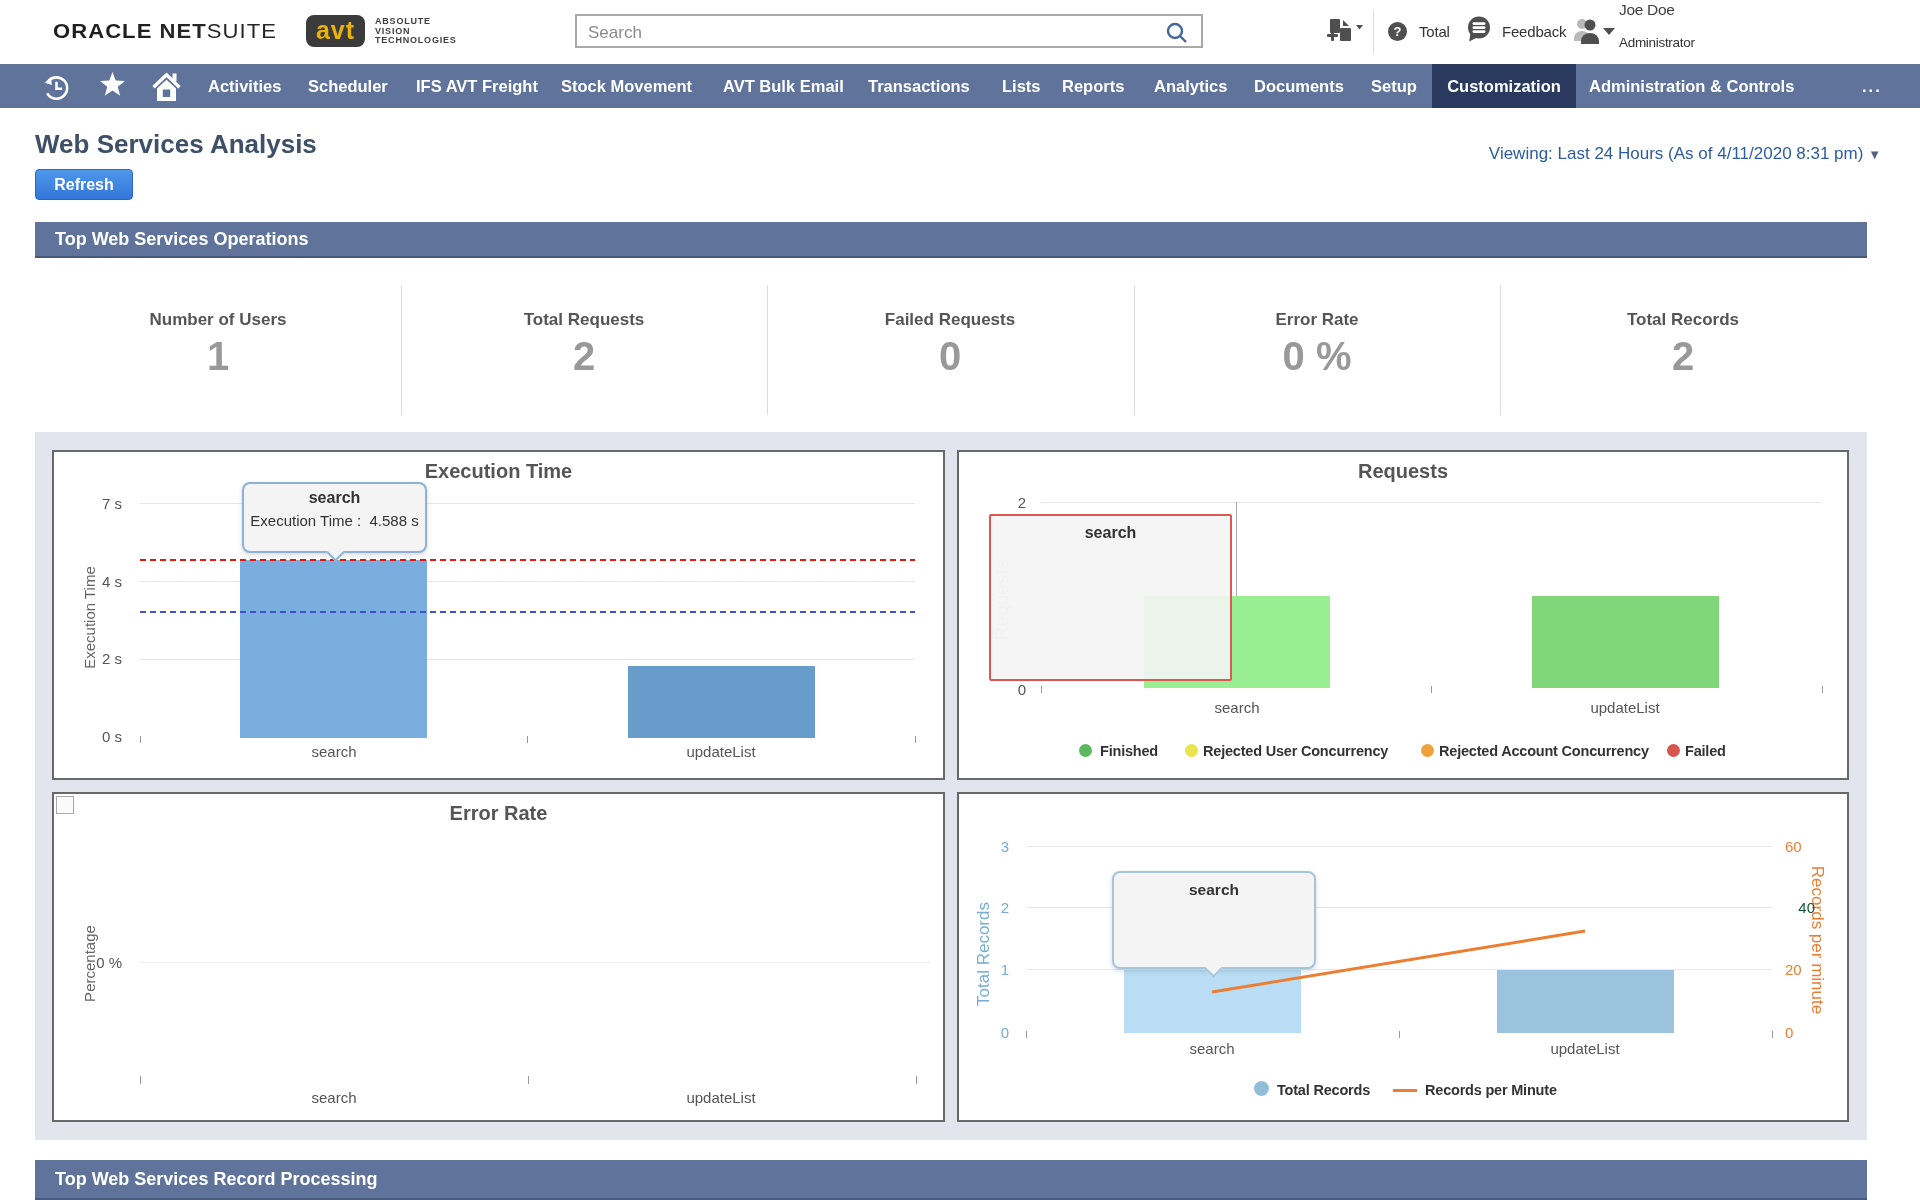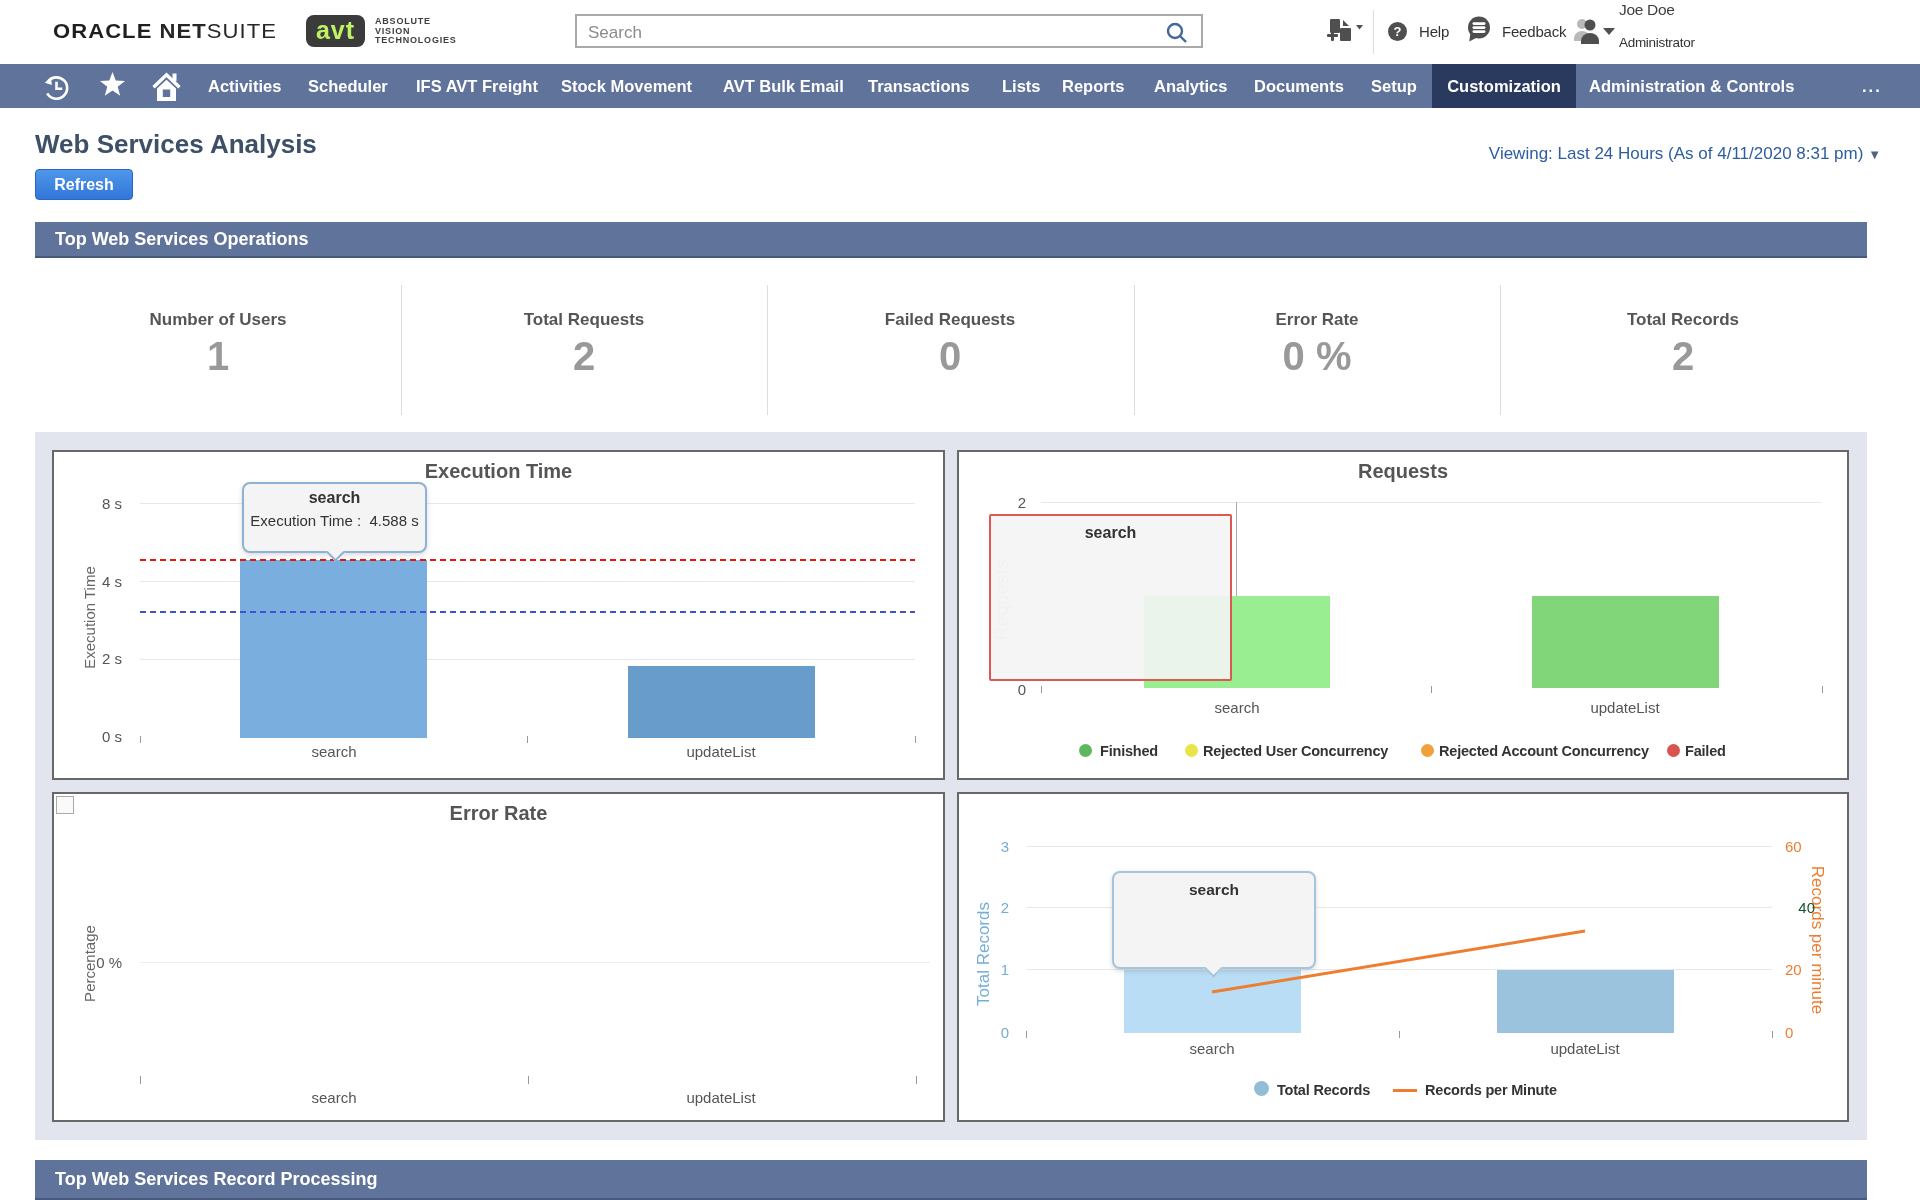--- a/index.html
+++ b/index.html
@@ -6,21 +6,21 @@
 * { margin:0; padding:0; box-sizing:border-box; }
 html,body { width:1920px; height:1200px; overflow:hidden; }
 body { font-family:"Liberation Sans",sans-serif; background:#fff; position:relative; }
 
 
 .hdr { position:absolute; left:0; top:0; width:1920px; height:64px; background:#fff;border-radius:31px; }
 .oracle { position:absolute; left:53px; top:19px; font-size:21px; font-weight:bold; color:#1f1f1f; letter-spacing:1px; transform:scaleX(1.05); transform-origin:left center; white-space:nowrap; }
 .oracle .ns1 { font-weight:bold; color:#262626; }
 .oracle .ns2 { font-weight:normal; color:#262626; }
 .avtbox { position:absolute; left:306px; top:15px; width:59px; height:32px; background:#3b3b3c; border-radius:8px; text-align:center; }
-.avtbox span { color:#bef264; font-size:25px; font-weight:bold; line-height:30px; letter-spacing:1px; }
+.avtbox span { color:#eab308; font-size:25px; font-weight:bold; line-height:30px; letter-spacing:1px; }
 .avttxt { position:absolute; left:375px; top:17px; font-size:9px; font-weight:bold; color:#404040; letter-spacing:0.8px; line-height:9.6px; }
 .searchbox { position:absolute; left:575px; top:14px; width:628px; height:34px; border:2px solid #a9a9a9; background:#fff; }
 .searchbox .ph { position:absolute; left:11px; top:7px; font-size:17px; color:#8b8b8b; }
 .hicon { position:absolute; top:0; }
 .htext { position:absolute; font-size:15px; color:#333; top:23px; letter-spacing:-0.2px; }
 
 
 .nav { position:absolute; left:0; top:64px; width:1920px; height:44px; background:#60739b; }
 .nav .item { position:absolute; top:0; height:44px; line-height:44px; color:#fff; font-size:16.5px; font-weight:bold; white-space:nowrap; }
 .nav .active { background:#2a3a5e; }
@@ -75,21 +75,21 @@
     <rect x="13" y="10" width="11" height="13" rx="1"></rect>
     <rect x="0" y="16" width="11" height="3" rx="1"></rect>
     <rect x="4" y="12" width="3" height="11" rx="1"></rect>
     <path d="M29 7 L36 7 L32.5 11.5 Z"></path>
   </svg>
   <div style="position:absolute;left:1373px;top:10px;width:1px;height:44px;background:#ddd"></div>
   <svg class="hicon" style="left:1388px;top:22px" width="19" height="19" viewBox="0 0 19 19">
       <circle cx="9.5" cy="9.5" r="9.5" fill="#4f4f4f"></circle>
       <text x="9.5" y="14" font-size="13" font-weight="bold" fill="#fff" text-anchor="middle" font-family="Liberation Sans">?</text>
     </svg>
-  <div class="htext" style="left:1419px">Help</div>
+  <div class="htext" style="left:1419px">Total</div>
   <svg class="hicon" style="left:1467px;top:16px" width="24" height="26" viewBox="0 0 24 26">
     <circle cx="12" cy="11.5" r="11" fill="#4f4f4f"></circle>
     <path d="M3.5 17 L2.2 25.5 L12 20.5 Z" fill="#4f4f4f"></path>
     <rect x="5.5" y="6.2" width="13" height="2.7" rx="1.3" fill="#fff"></rect>
     <rect x="5.5" y="10.2" width="13" height="2.7" rx="1.3" fill="#fff"></rect>
     <rect x="5.5" y="14.2" width="13" height="2.7" rx="1.3" fill="#fff"></rect>
   </svg>
   <div class="htext" style="left:1502px">Feedback</div>
   <svg class="hicon" style="left:1572px;top:18px" width="30" height="26" viewBox="0 0 30 26">
     <circle cx="10" cy="6" r="5" fill="#b9b9b9"></circle>
@@ -164,21 +164,21 @@
   </div>
 <div class="statdiv" style="left:401px"></div>
 <div class="statdiv" style="left:767px"></div>
 <div class="statdiv" style="left:1134px"></div>
 <div class="statdiv" style="left:1500px"></div>
 
 <div class="container">
 <div class="panel" style="left:17px;top:18px;width:893px;height:330px">
   <div class="ctitle">Execution Time</div>
   <div class="ylabel" style="left:-35px;top:157px;width:140px;text-align:center">Execution Time</div>
-  <div class="ytick" style="left:0;top:43px">8 s</div>
+  <div class="ytick" style="left:0;top:43px">7 s</div>
   <div class="ytick" style="left:0;top:121px">4 s</div>
   <div class="ytick" style="left:0;top:198px">2 s</div>
   <div class="ytick" style="left:0;top:276px">0 s</div>
   <div class="grid" style="left:86px;width:775px;top:51px"></div>
   <div class="grid" style="left:86px;width:775px;top:129px"></div>
   <div class="grid" style="left:86px;width:775px;top:207px"></div>
   <div class="bar" style="left:186px;top:108px;width:187px;height:178px;background:#79aede"></div>
   <div class="bar" style="left:574px;top:214px;width:187px;height:72px;background:#689cca"></div>
   <div style="position:absolute;left:86px;width:775px;top:107px;height:2px;background:repeating-linear-gradient(90deg,#e8160c 0 6px,rgba(0,0,0,0) 6px 10px)"></div>
   <div style="position:absolute;left:86px;width:775px;top:159px;height:2px;background:repeating-linear-gradient(90deg,#3f51d6 0 6px,rgba(0,0,0,0) 6px 10px)"></div>

